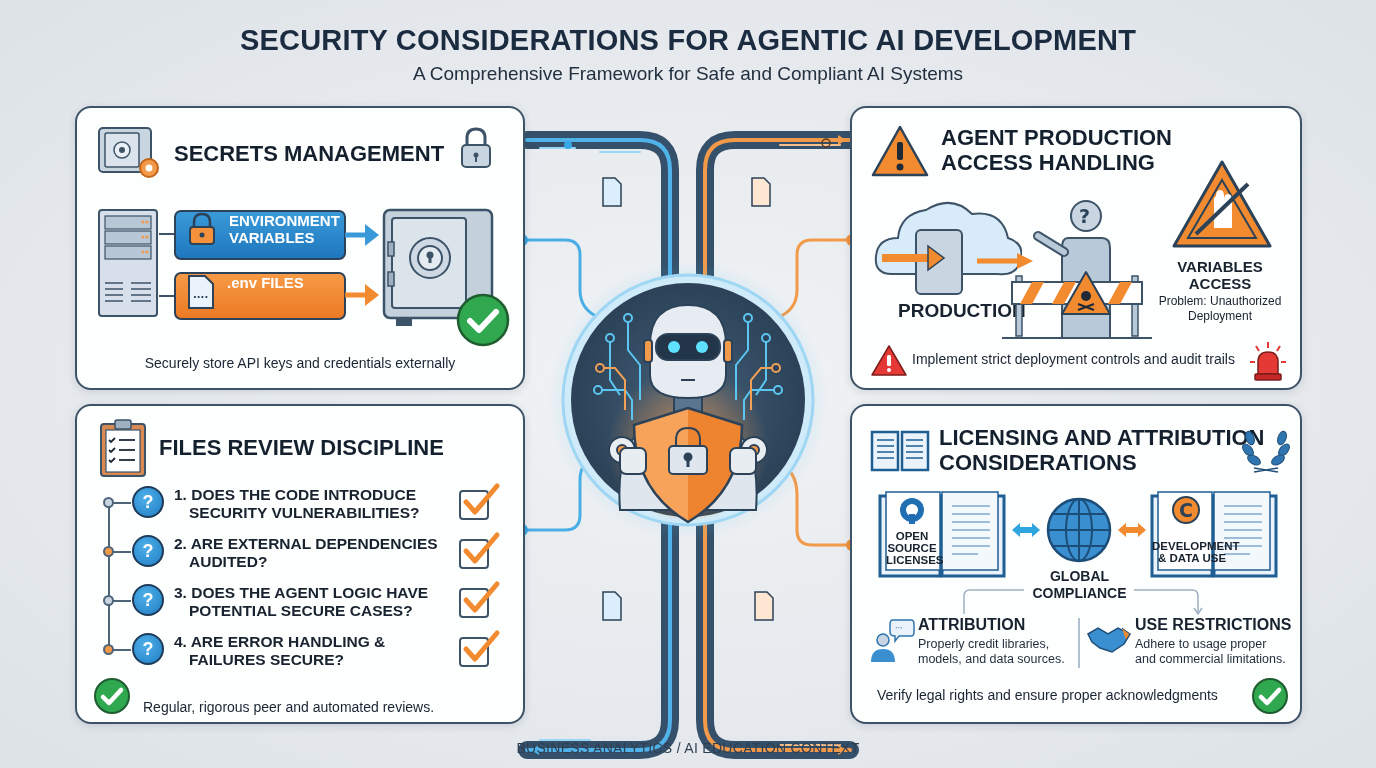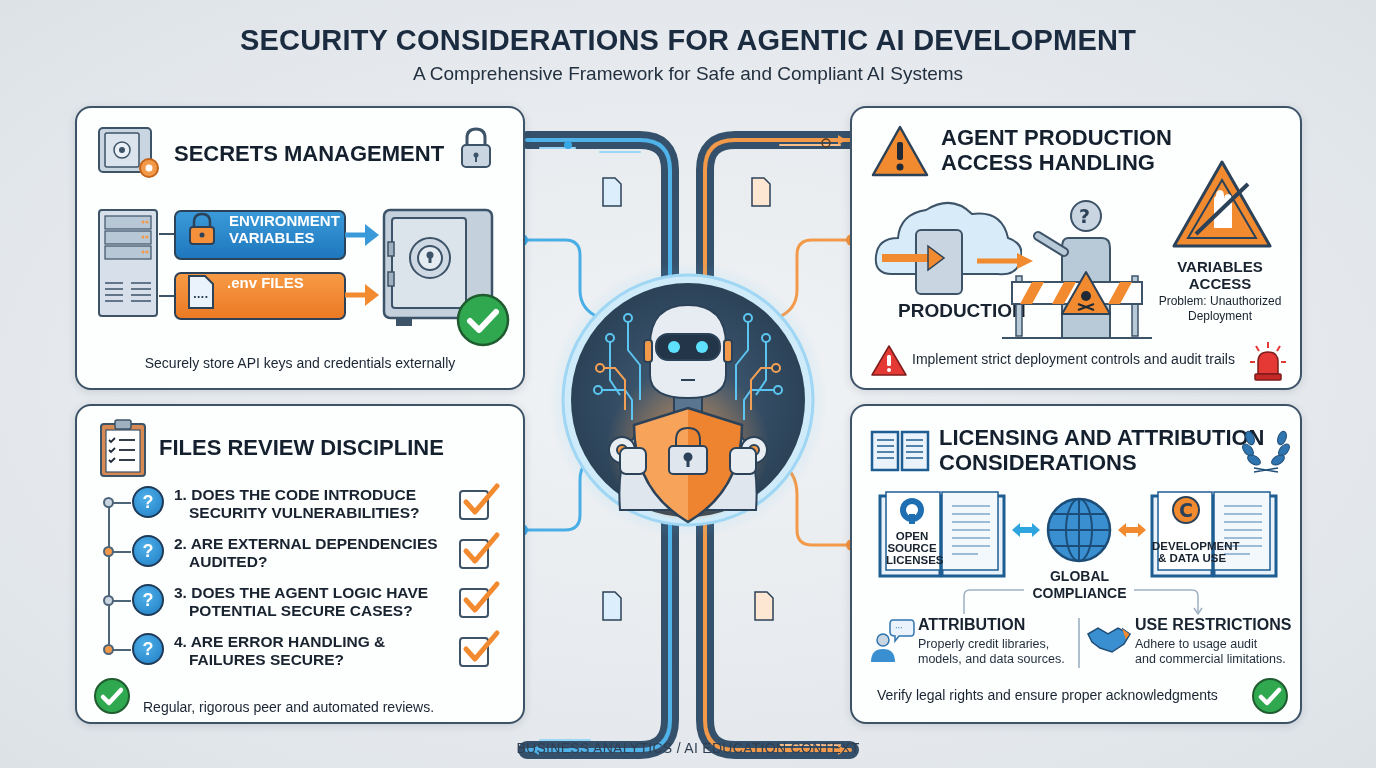--- a/index.html
+++ b/index.html
@@ -544,21 +544,21 @@
     <div>models, and data sources.</div>
   </div>
   <div class="abs" style="left:226px;top:212px;width:1.5px;height:50px;background:#b0bfcd;"></div>
 
   <svg class="abs" style="left:234px;top:218px" width="46" height="30">
     <path d="M2 10 L 12 4 L 22 10 L 32 4 L 44 10 L 38 20 L 26 28 L 14 24 L 6 18 Z" fill="#3a8fd0" stroke="#1f4e78" stroke-width="1.5"></path>
     <path d="M36 4 L 44 10 L 40 16" fill="#f28a30" stroke="#1f4e78" stroke-width="1"></path>
   </svg>
   <div class="sub-h" style="left:283px;top:210px;">USE RESTRICTIONS</div>
   <div class="sub-t" style="left:283px;top:231px;">
-    <div>Adhere to usage audit</div>
+    <div>Adhere to usage proper</div>
     <div>and commercial limitations.</div>
   </div>
 
   <div class="caption" style="left:25px;top:281px;">Verify legal rights and ensure proper acknowledgments</div>
   <svg class="abs" style="left:398px;top:270px" width="40" height="40">
     <circle cx="20" cy="20" r="17" fill="#2fa84f" stroke="#1f5c2f" stroke-width="2"></circle>
     <path d="M11 21 L 17 27 L 29 14" fill="none" stroke="#fff" stroke-width="4.5" stroke-linecap="round" stroke-linejoin="round"></path>
   </svg>
 </div>
 

